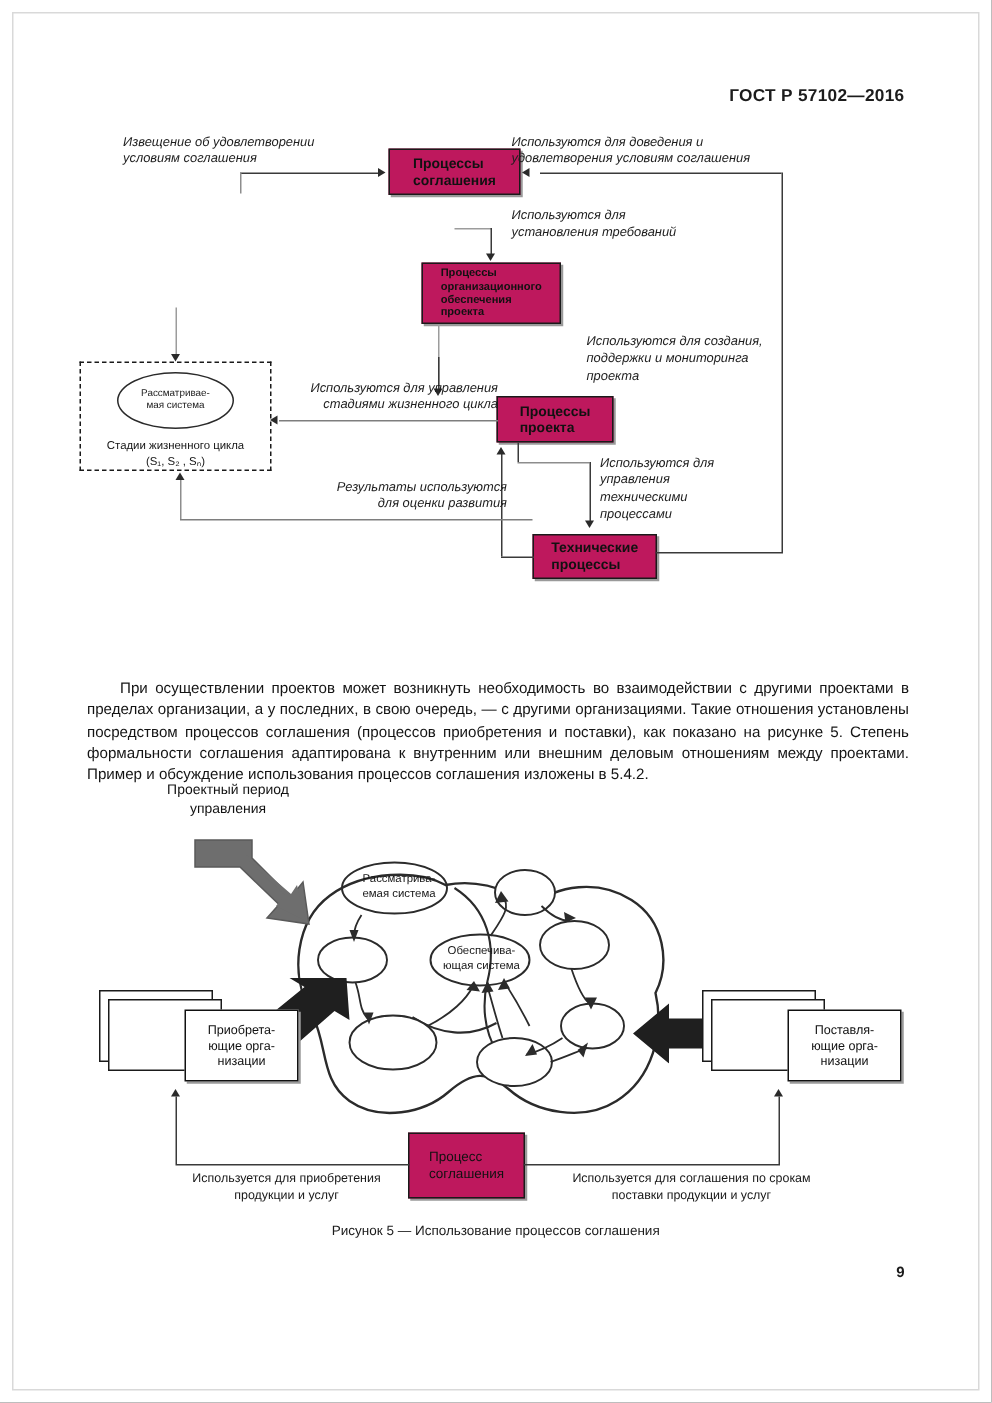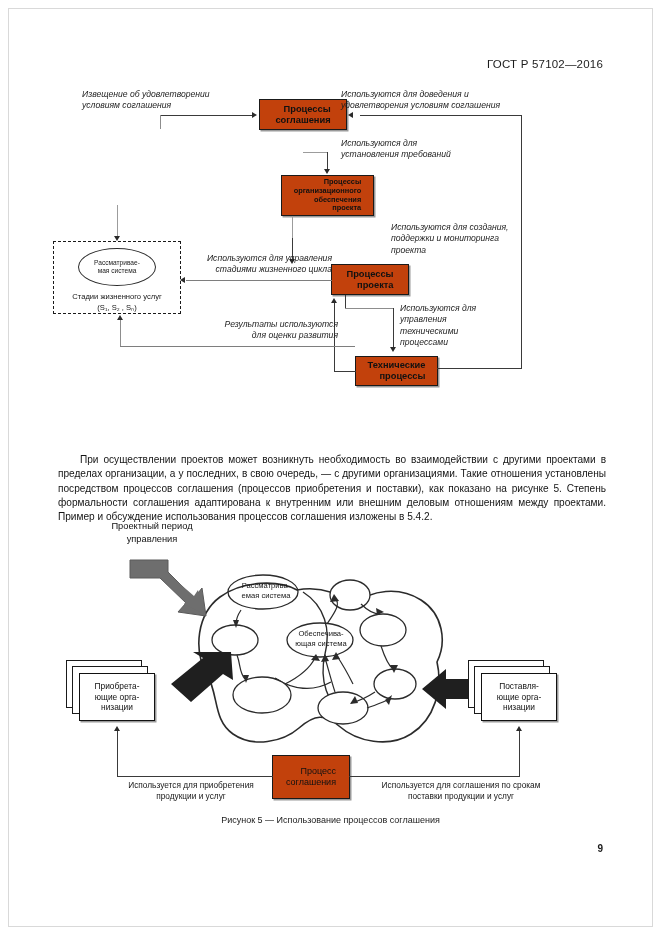--- a/index.html
+++ b/index.html
@@ -28,36 +28,36 @@
     box-sizing: border-box;
     pointer-events: none;
   }
 
   
   .std-header {
     position: absolute;
     right: 58px;
     top: 58px;
     font-size: 11.5px;
-    font-weight: normal;
+    font-weight: bold;
     letter-spacing: 0.2px;
     color: #1c1c1c;
   }
 
   
   .fig { position: absolute; }
   .nodebox {
     position: absolute;
     box-sizing: border-box;
     border: 1.4px solid #1a1a1a;
-    background: #c2410c;
+    background: #be185d;
     display: flex;
     align-items: center;
     justify-content: center;
-    text-align: right;
+    text-align: left;
     font-weight: bold;
     font-size: 9.3px;
     line-height: 1.18;
     color: #111;
     box-shadow: 1.5px 1.5px 0 0 #9a9a9a;
   }
   .nodebox.small { font-size: 7.4px; }
   .lbl {
     position: absolute;
     font-style: italic;
@@ -152,20 +152,21 @@
     background: #fff;
     display: flex;
     align-items: center;
     justify-content: center;
     text-align: center;
     font-size: 8.4px;
     line-height: 1.25;
     color: #111;
     white-space: pre-line;
     box-shadow: 1.5px 1.5px 0 0 #9a9a9a;
+    margin-left: 44px;
   }
   .smalllbl {
     position: absolute;
     font-size: 8.3px;
     line-height: 1.35;
     color: #171717;
     text-align: center;
     white-space: pre-line;
   }
   .toplbl {
@@ -206,21 +207,21 @@
 
     <div class="nodebox" style="left:331px; top:264px; width:78px; height:31px; white-space:pre-line;">Процессы
 проекта</div>
 
     <div class="nodebox" style="left:355px; top:356px; width:83px; height:30px; white-space:pre-line;">Технические
 процессы</div>
 
     <div class="dashbox" style="left:53px; top:241px; width:128px; height:73px;"></div>
     <div class="ellipse" style="left:78px; top:248px; width:78px; height:38px;">Рассматривае-
 мая система</div>
-    <div class="stagetext" style="left:57px; top:292px; width:120px;">Стадии жизненного услуг
+    <div class="stagetext" style="left:57px; top:292px; width:120px;">Стадии жизненного цикла
 (S₁, S₂    , Sₙ)</div>
 
     <div class="ln h" style="left:160px; top:115px; width:93px;"></div>
     <div class="ln v" style="left:160px; top:115px; height:14px; background:#8d8d8d;"></div>
     <div class="arw right" style="left:252px; top:111.5px;"></div>
 
     <div class="ln h" style="left:360px; top:115px; width:161px;"></div>
     <div class="ln v" style="left:521px; top:115px; height:253px;"></div>
     <div class="ln h" style="left:437px; top:368px; width:85px;"></div>
     <div class="arw left" style="left:348px; top:111.5px;"></div>

